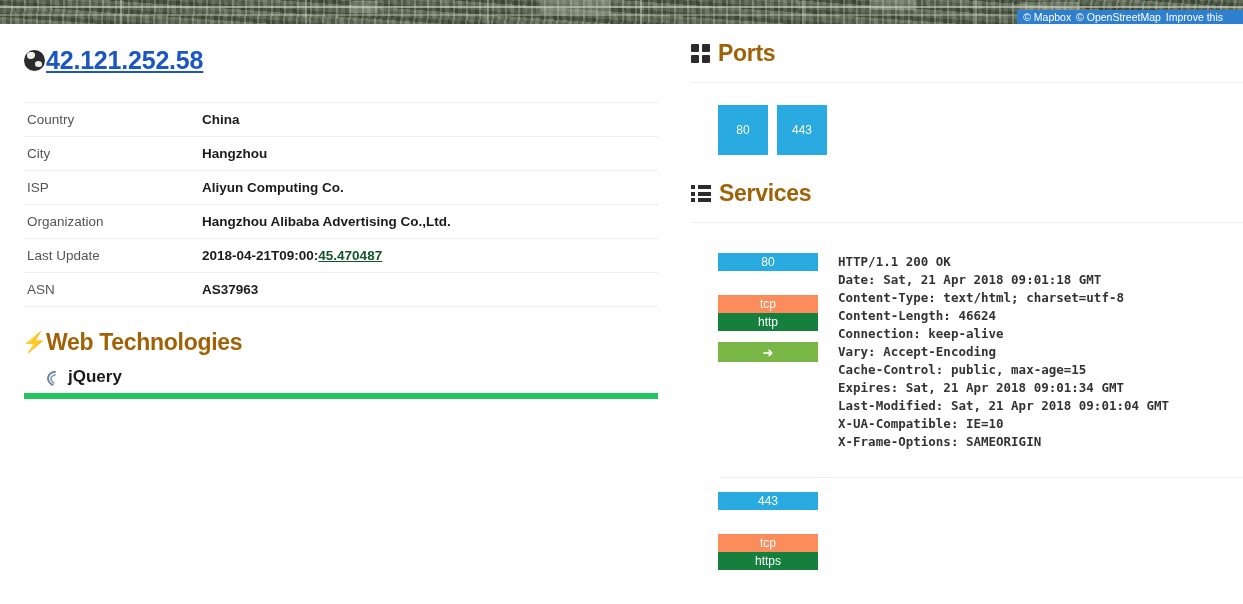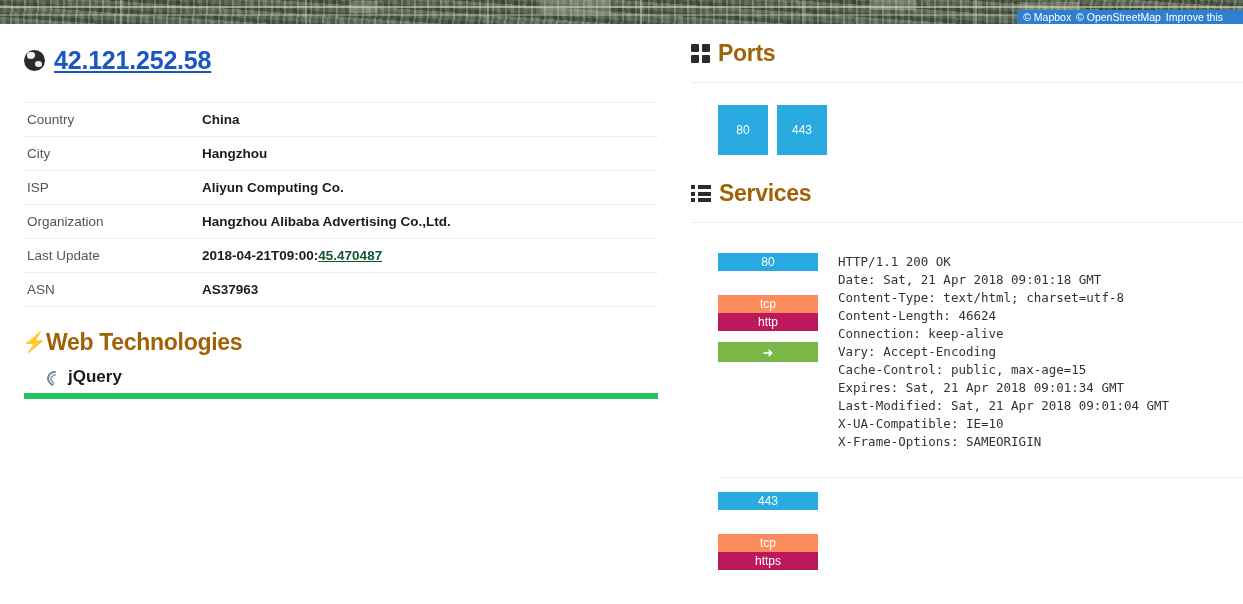--- a/index.html
+++ b/index.html
@@ -79,21 +79,21 @@
     position: absolute;
     left: 691px;
     top: 40px;
     width: 552px;
   }
 
   
   .host-title {
     display: flex;
     align-items: center;
-    gap: 9px;
+    gap: 1px;
     height: 40px;
   }
   .globe-icon {
     width: 21px;
     height: 21px;
     flex: 0 0 21px;
     border-radius: 50%;
     background: #2b2b2b;
     position: relative;
     overflow: hidden;
@@ -287,21 +287,21 @@
   .svc-badges { width: 100px; flex: 0 0 100px; }
   .badge {
     height: 18px;
     line-height: 18px;
     text-align: center;
     font-size: 12px;
     color: #ffffff;
   }
   .badge.port { background: #29abe2; }
   .badge.proto { background: #fd8c5c; margin-top: 24px; }
-  .badge.name { background: #be185d; }
+  .badge.name { background: #15803d; }
   .svc-btn {
     margin-top: 11px;
     height: 20px;
     background: #7ab648;
     display: flex;
     align-items: center;
     justify-content: center;
     cursor: pointer;
   }
   .svc-btn .arrow {
@@ -309,20 +309,21 @@
     font-size: 13px;
     line-height: 1;
   }
   .banner {
     font-family: "DejaVu Sans Mono", "Liberation Mono", monospace;
     font-size: 12.5px;
     line-height: 18px;
     color: #333333;
     white-space: pre;
     margin: 0;
+    font-weight: bold;
   }
 </style>
 </head>
 <body>
 
 <div id="page">
 
   <div class="map-strip">
     <div class="map-tex">
       <div class="map-roadh" style="left:0;top:66px;width:1243px;"></div>

